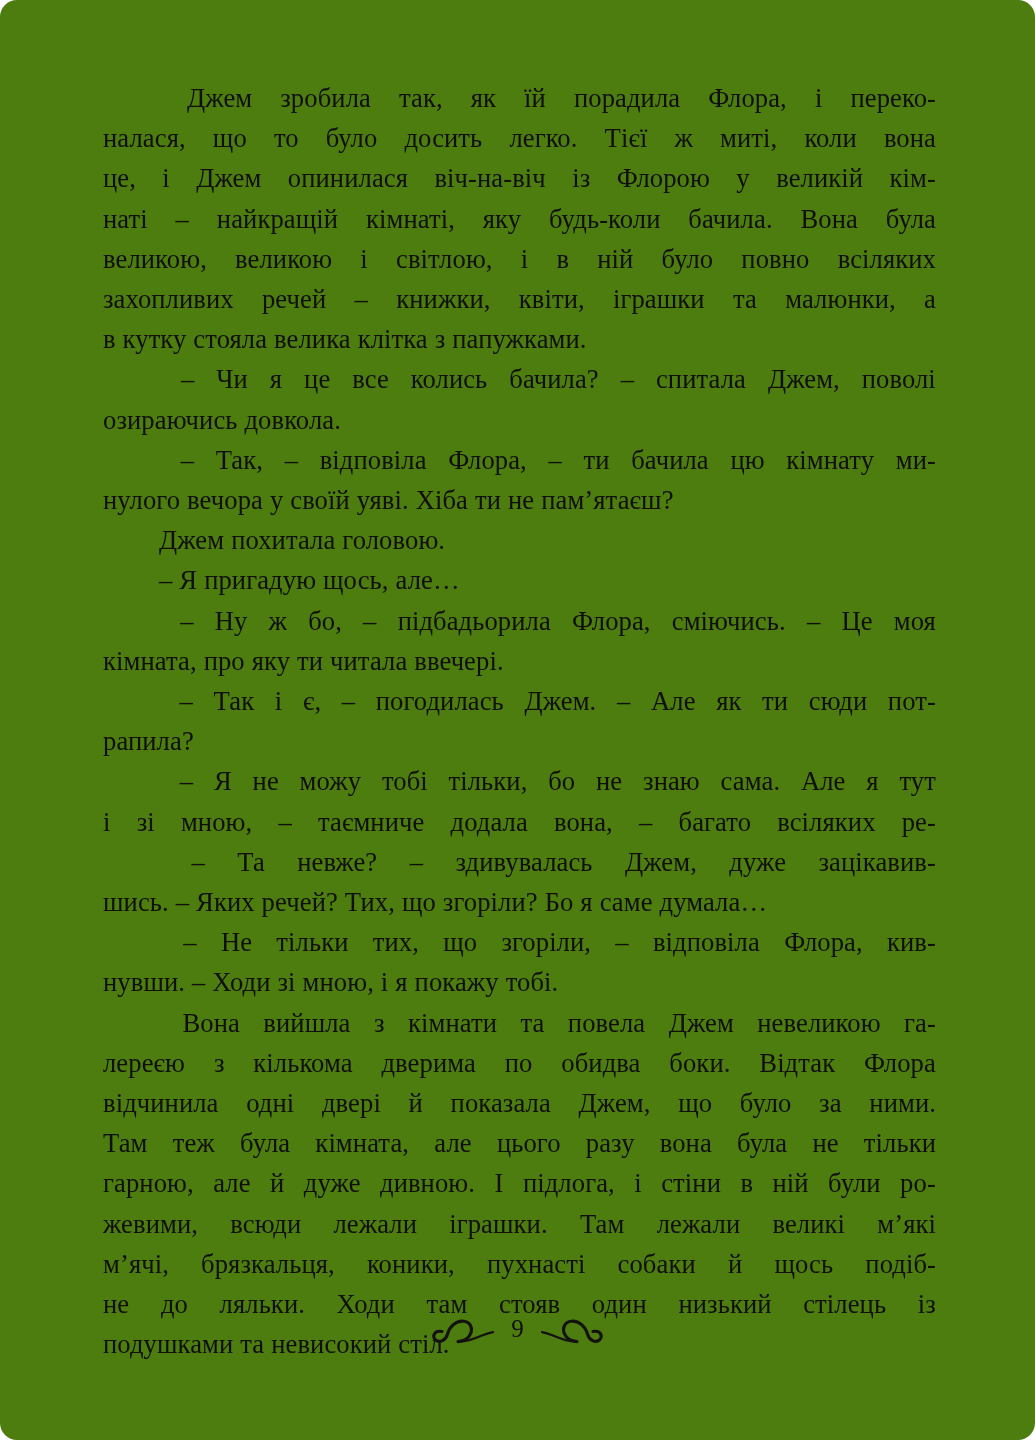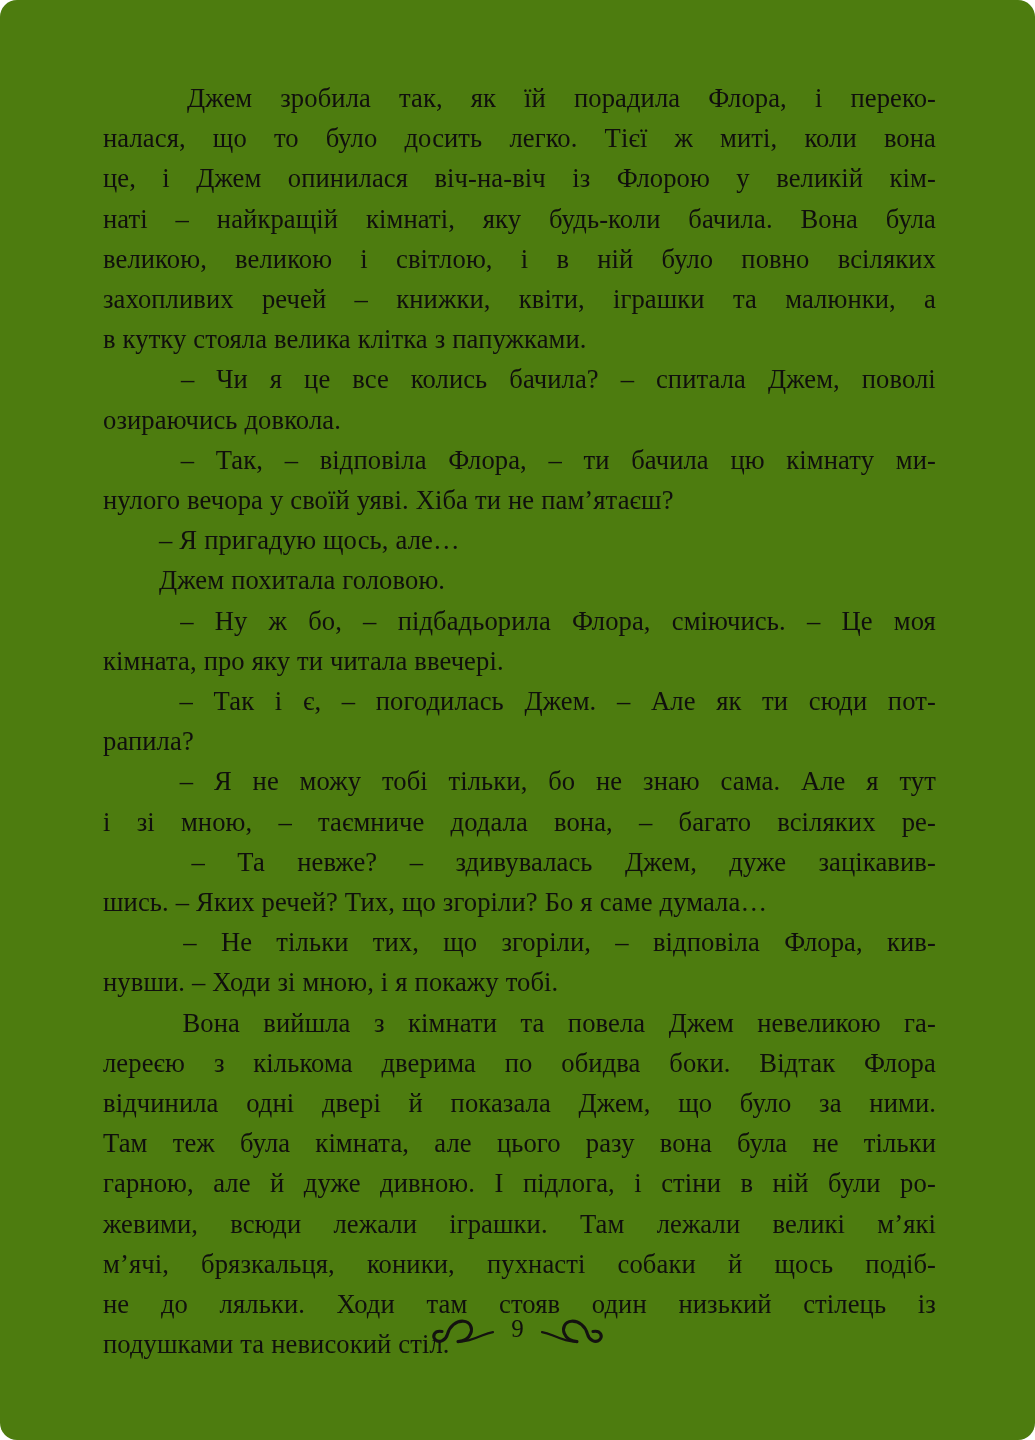--- a/index.html
+++ b/index.html
@@ -189,24 +189,24 @@
           <span>–</span>
           <span>ти</span>
           <span>бачила</span>
           <span>цю</span>
           <span>кімнату</span>
           <span>ми-</span>
         </span>
         <span class="line">нулого вечора у своїй уяві. Хіба ти не пам’ятаєш?</span>
       </p>
       <p class="para">
+        <span class="line"><span class="ind"></span>Джем похитала головою.</span>
+      </p>
+      <p class="para">
         <span class="line"><span class="ind"></span>– Я пригадую щось, але…</span>
-      </p>
-      <p class="para">
-        <span class="line"><span class="ind"></span>Джем похитала головою.</span>
       </p>
       <p class="para">
         <span class="line j">
           <span class="ind"></span>
           <span>–</span>
           <span>Ну</span>
           <span>ж</span>
           <span>бо,</span>
           <span>–</span>
           <span>підбадьорила</span>

